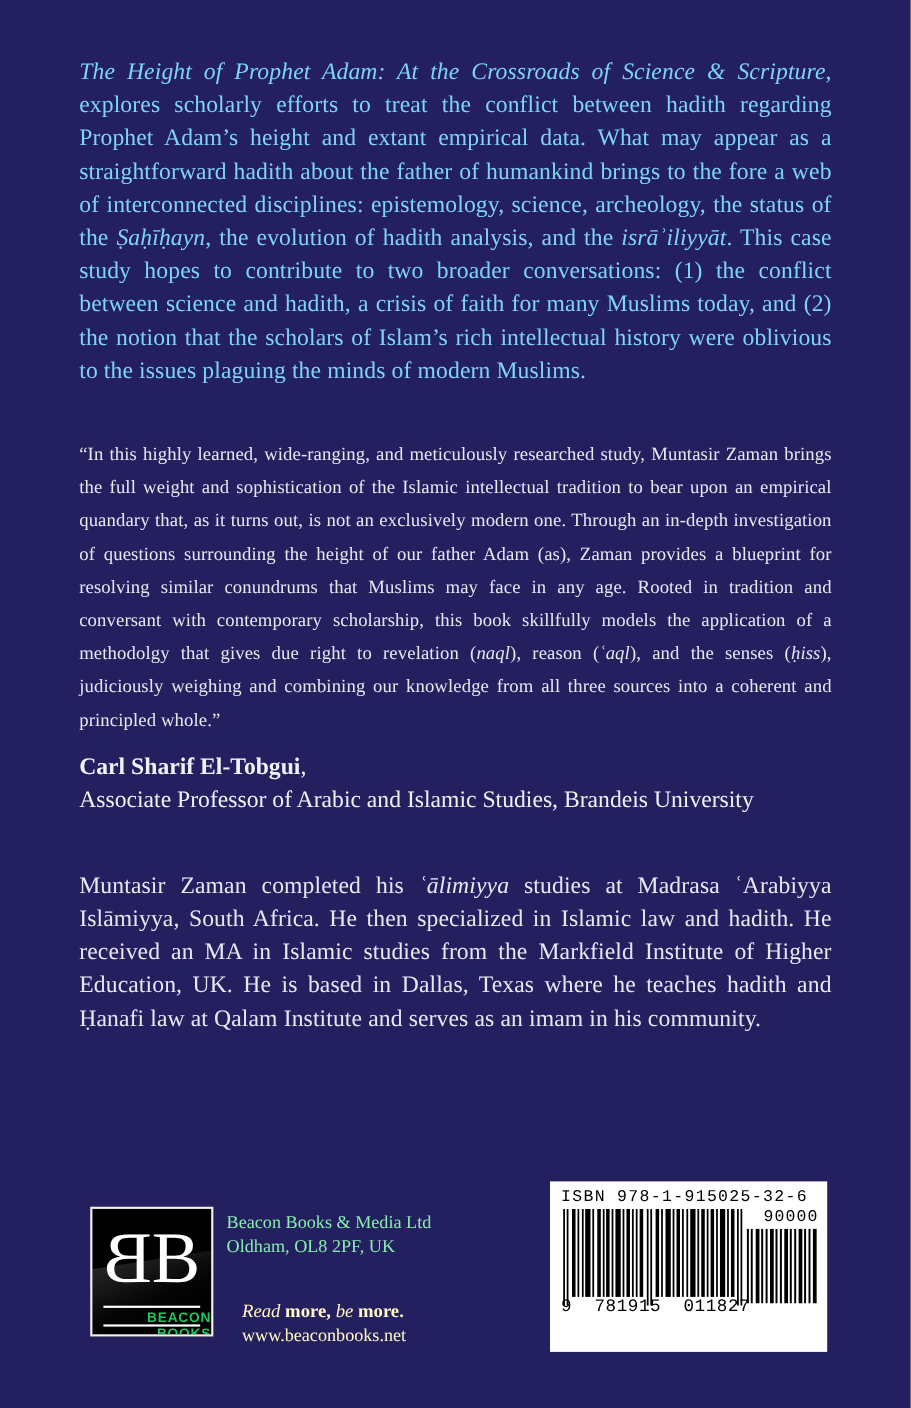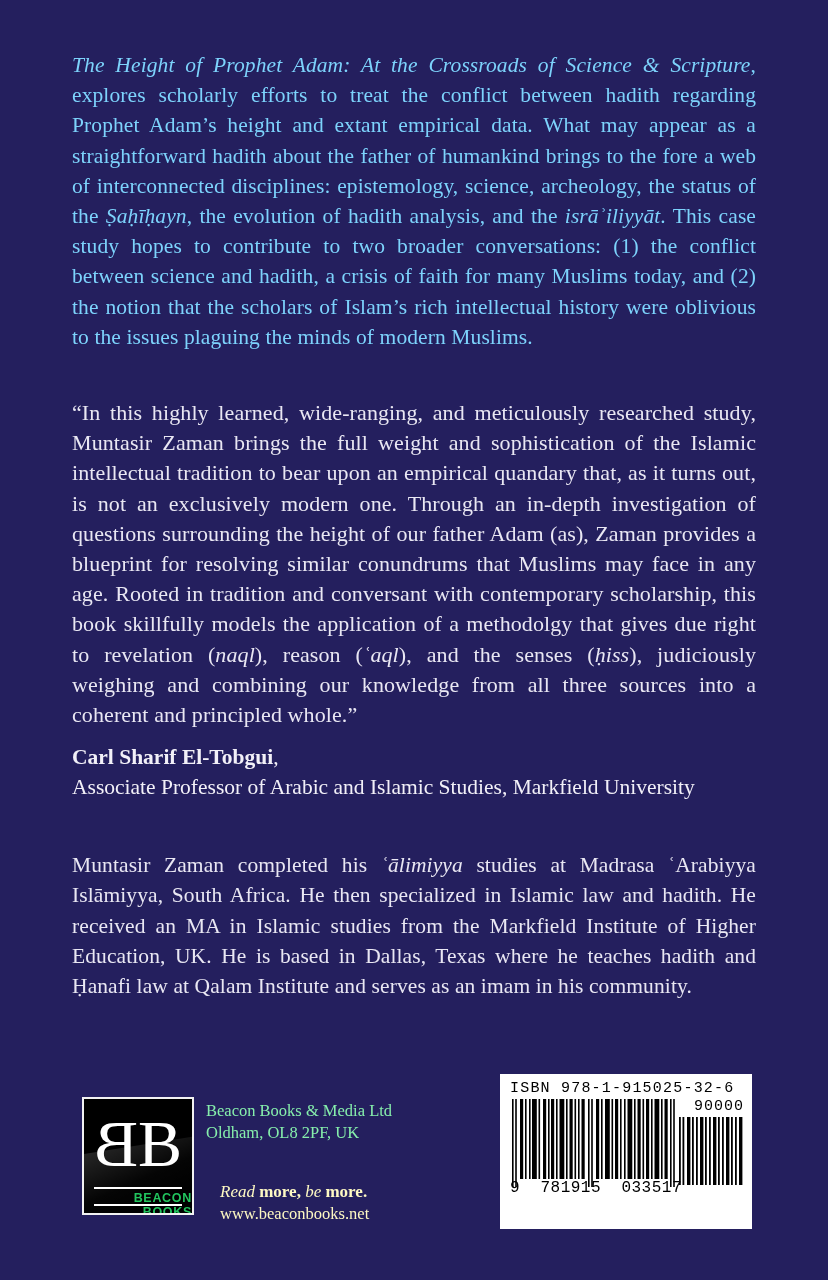--- a/index.html
+++ b/index.html
@@ -34,21 +34,21 @@
   .blurb .title-italic {
     font-style: italic;
   }
   .blurb em {
     font-style: italic;
   }
   .quote-block {
     margin-top: 46px;
   }
   .quote {
-    font-size: 22px;
+    font-size: 17px;
     line-height: 30.2px;
     text-align: justify;
     text-justify: inter-word;
     color: #E9E7F3;
     margin: 0;
     letter-spacing: 0.1px;
   }
   .endorser {
     margin-top: 13px;
     font-size: 21.5px;
@@ -263,21 +263,21 @@
 
 <div class="cover">
 
   <div class="content">
 
     <p class="blurb"><span class="title-italic">The Height of Prophet Adam: At the Crossroads of Science &amp; Scripture</span><span>, explores scholarly efforts to treat the conflict between hadith regarding Prophet Adam’s height and extant empirical data. What may appear as a straightforward hadith about the father of humankind brings to the fore a web of interconnected disciplines: epistemology, science, archeology, the status of the </span><em>Ṣaḥīḥayn</em><span>, the evolution of hadith analysis, and the </span><em>isrāʾiliyyāt</em><span>. This case study hopes to contribute to two broader conversations: (1) the conflict between science and hadith, a crisis of faith for many Muslims today, and (2) the notion that the scholars of Islam’s rich intellectual history were oblivious to the issues plaguing the minds of modern Muslims.</span></p>
 
     <div class="quote-block">
       <p class="quote"><span>“In this highly learned, wide-ranging, and meticulously researched study, Muntasir Zaman brings the full weight and sophistication of the Islamic intellectual tradition to bear upon an empirical quandary that, as it turns out, is not an exclusively modern one. Through an in-depth investigation of questions surrounding the height of our father Adam (as), Zaman provides a blueprint for resolving similar conundrums that Muslims may face in any age. Rooted in tradition and conversant with contemporary scholarship, this book skillfully models the application of a methodolgy that gives due right to revelation (</span><em>naql</em><span>), reason (</span><em>ʿaql</em><span>), and the senses (</span><em>ḥiss</em><span>), judiciously weighing and combining our knowledge from all three sources into a coherent and principled whole.”</span></p>
 
-      <div class="endorser"><span class="endorser-name">Carl Sharif El-Tobgui</span><span>,</span><span class="endorser-affil">Associate Professor of Arabic and Islamic Studies, Markfield University</span></div>
+      <div class="endorser"><span class="endorser-name">Carl Sharif El-Tobgui</span><span>,</span><span class="endorser-affil">Associate Professor of Arabic and Islamic Studies, Brandeis University</span></div>
     </div>
 
     <div class="bio-block">
       <p class="bio"><span class="author-name">Muntasir Zaman</span><span> completed his </span><em>ʿālimiyya</em><span> studies at Madrasa ʿArabiyya Islāmiyya, South Africa. He then specialized in Islamic law and hadith. He received an MA in Islamic studies from the Markfield Institute of Higher Education, UK. He is based in Dallas, Texas where he teaches hadith and Ḥanafi law at Qalam Institute and serves as an imam in his community.</span></p>
     </div>
 
   </div>
 
   <div class="footer">
 
@@ -365,19 +365,19 @@
               <rect x="53" y="0" width="1.8" height="68"></rect>
               <rect x="57" y="0" width="1.8" height="68"></rect>
               <rect x="61" y="0" width="3.4" height="68"></rect>
             </g>
           </svg>
         </div>
 
         <div class="ean-digits">
           <span>9</span>
           <span>781915</span>
-          <span>033517</span>
+          <span>011827</span>
         </div>
       </div>
     </div>
 
   </div>
 </div>
 
 </body></html>

